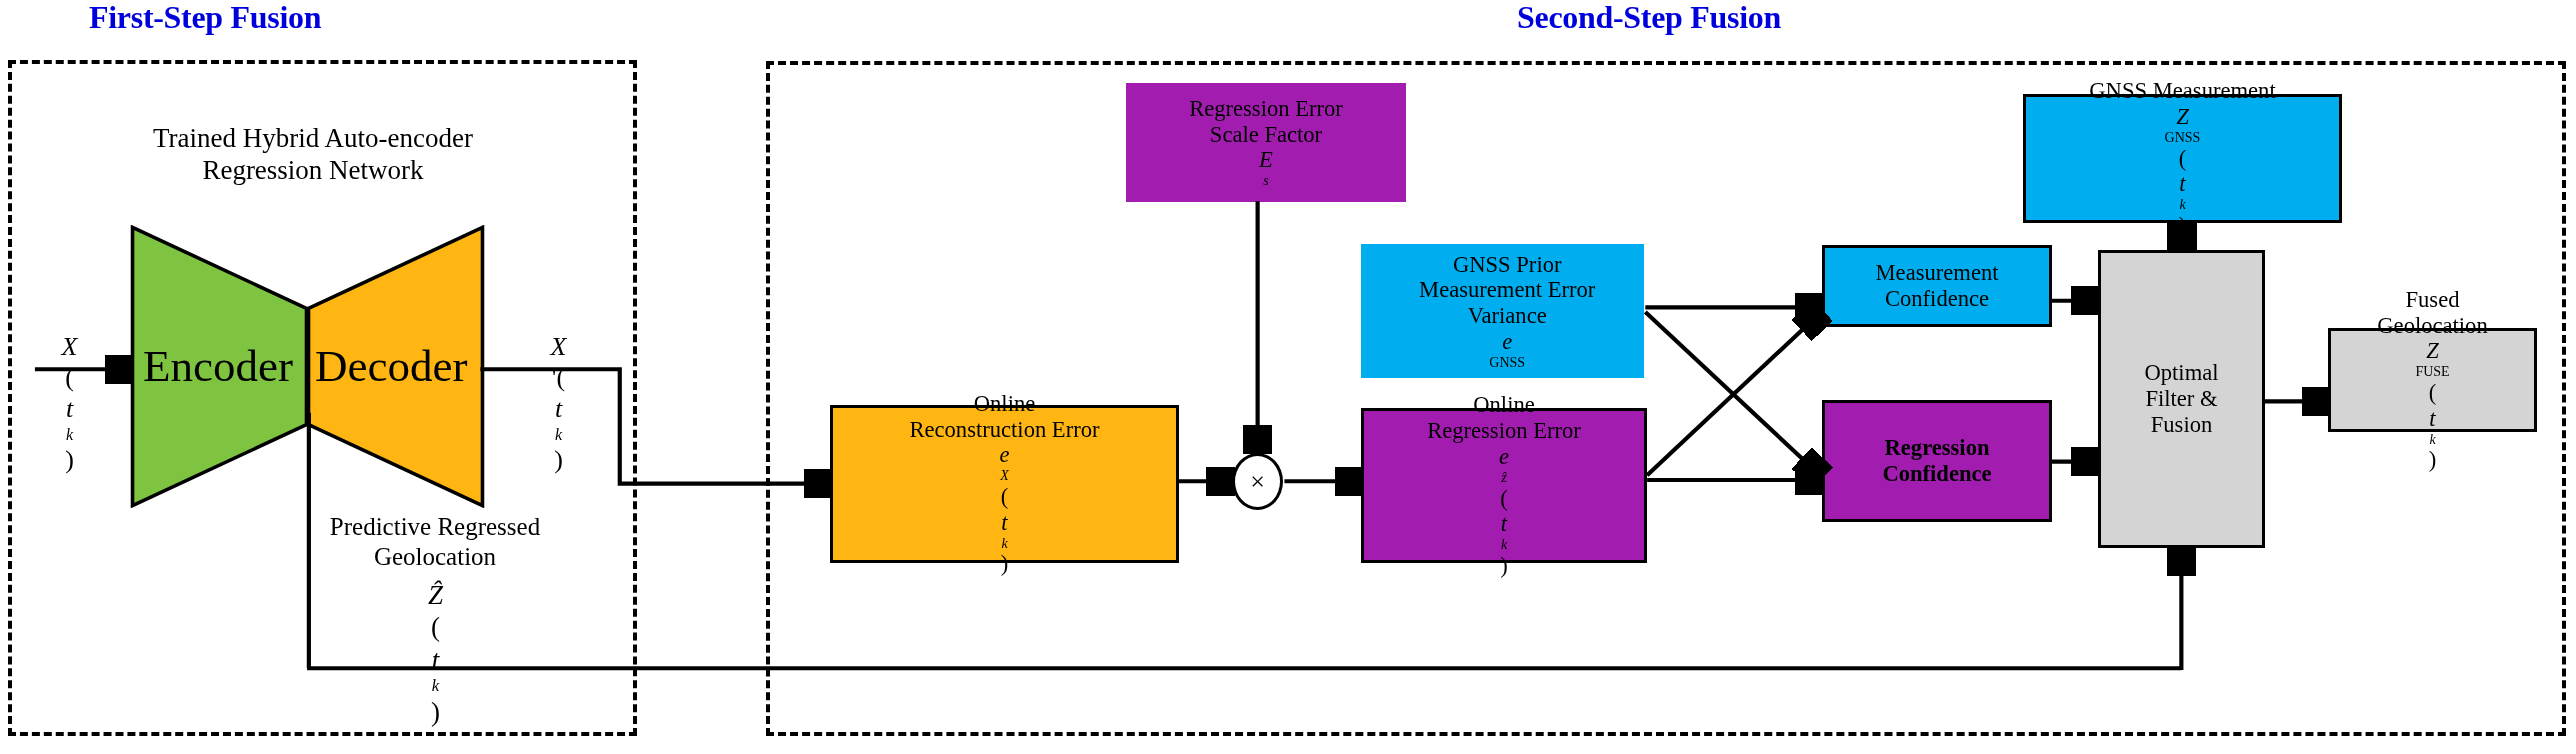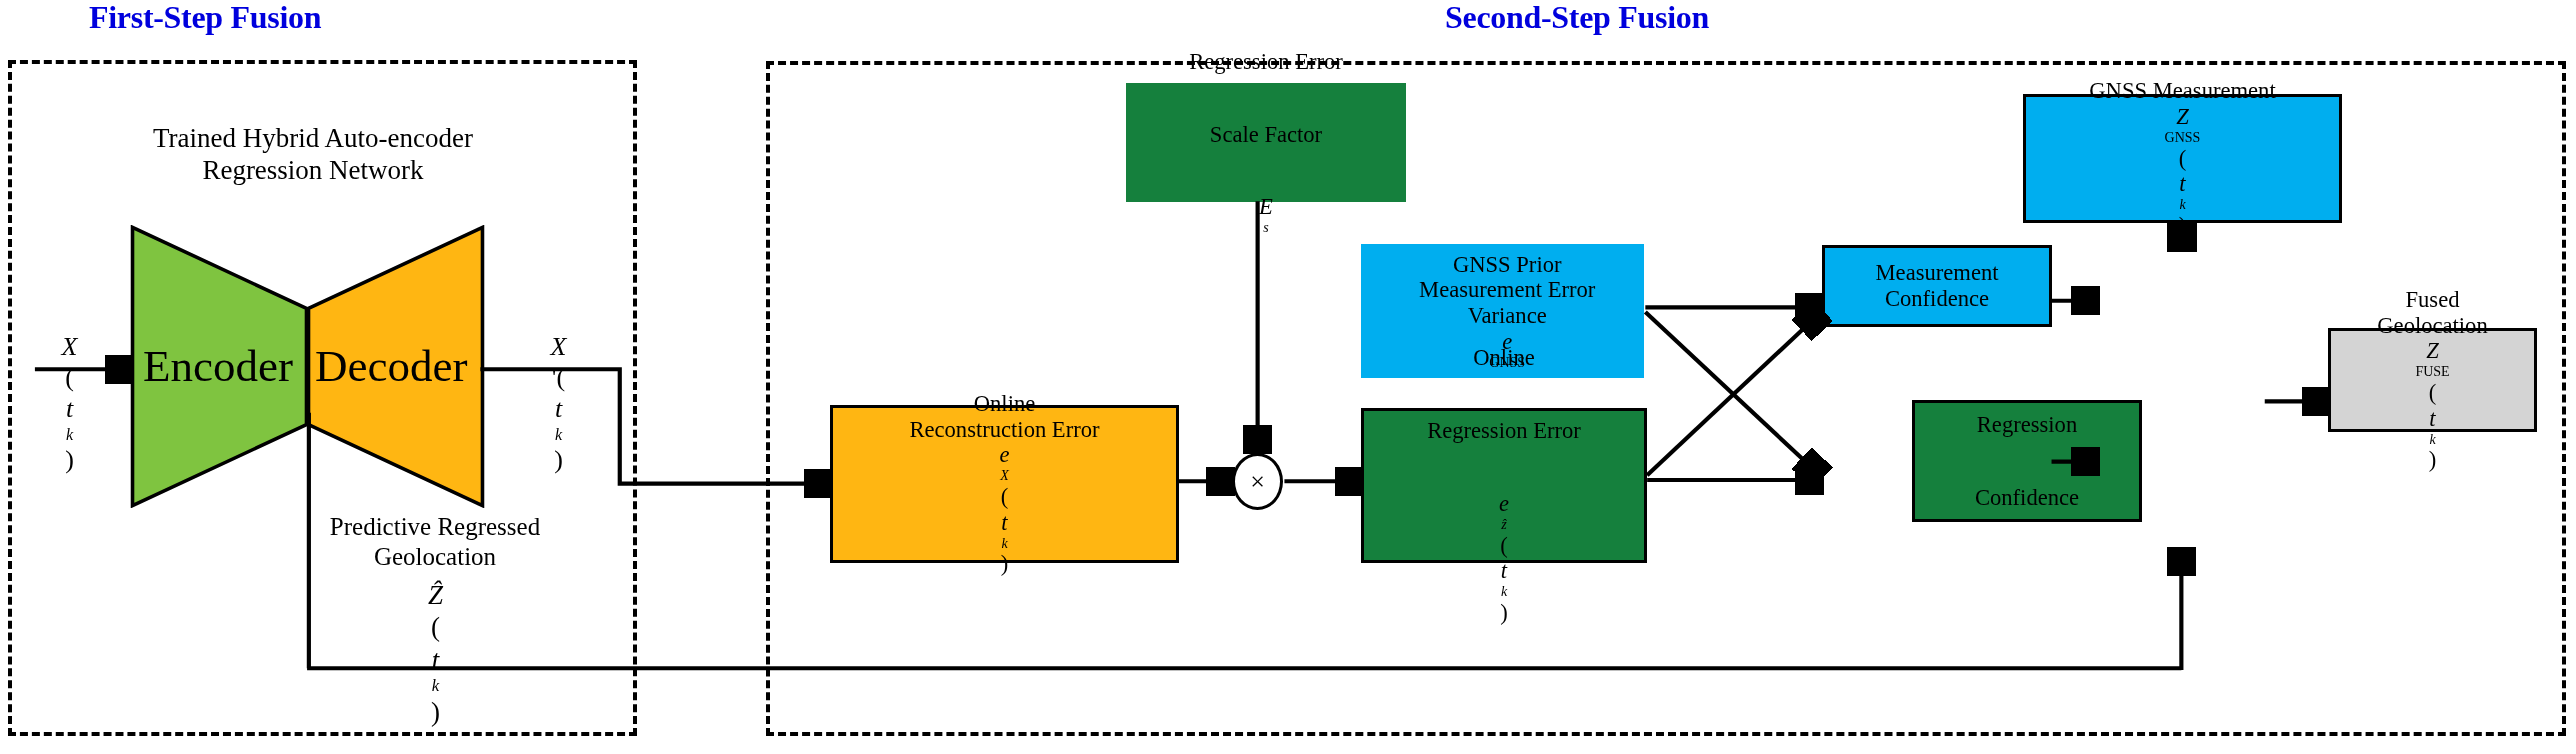--- a/index.html
+++ b/index.html
@@ -46,21 +46,21 @@
     justify-content: center;
     text-align: center;
     font-size: 22.6px;
     line-height: 1.14;
     color: #000000;
     padding: 1.2px 3.6px;
   }
   .box.nob { border: none; }
   .box span { display: block; white-space: nowrap; }
 
-  .fill-yellow { background: #15803d; gap: 47px; }
+  .fill-yellow { background: #a21caf; }
   .fill-cyan   { background: #00AEEF; }
   .fill-orange { background: #FFB612; }
   .fill-grey   { background: #D4D4D4; }
 
   
   .plain-label {
     position: absolute;
     text-align: center;
     font-size: 24px;
     line-height: 1.2;
@@ -123,21 +123,21 @@
     fill: none;
   }
 </style>
 </head>
 <body>
 
 <div id="canvas">
 
   <div class="section-title" style="left:89px; top:-1.2px;">First-Step Fusion</div>
 
-  <div class="section-title" style="left:1445px; top:-1.2px;">Second-Step Fusion</div>
+  <div class="section-title" style="left:1517px; top:-1.2px;">Second-Step Fusion</div>
 
   <div class="dashed-group" style="left:8.3px; top:60px; width:629px; height:676px;"></div>
 
   <div class="dashed-group" style="left:766px; top:61px; width:1800px; height:675px;"></div>
 
   <div class="plain-label" style="left:66px; top:122px; width:494px; font-size:27px;">
     <span>Trained Hybrid Auto-encoder</span>
     <span>Regression Network</span>
   </div>
 
@@ -198,30 +198,35 @@
     <span>Online</span>
     <span>Regression Error</span>
     <span><span class="mi">e</span><span class="sub-i">ẑ</span> (<span class="mi">t</span><span class="sub-i">k</span>)</span>
   </div>
 
   <div class="box fill-cyan" style="left:1822px; top:245px; width:230px; height:82px;">
     <span>Measurement</span>
     <span>Confidence</span>
   </div>
 
-  <div class="box fill-yellow" style="left:1912px; top:400px; width:230px; height:122px;">
+  <div class="box fill-yellow" style="left:1822px; top:400px; width:230px; height:122px;font-weight:bold;">
     <span>Regression</span>
     <span>Confidence</span>
   </div>
 
   <div class="box fill-cyan" style="left:2023px; top:94px; width:319px; height:129px;">
     <span>GNSS Measurement</span>
     <span><span class="mi">Z</span><span class="sub">GNSS</span> (<span class="mi">t</span><span class="sub-i">k</span>)</span>
   </div>
 
+  <div class="box fill-grey" style="left:2098px; top:250px; width:167px; height:298px;">
+    <span>Optimal</span>
+    <span>Filter &amp;</span>
+    <span>Fusion</span>
+  </div>
 
   <div class="box fill-grey" style="left:2328px; top:328px; width:209px; height:104px;">
     <span>Fused</span>
     <span>Geolocation</span>
     <span><span class="mi">Z</span><span class="sub">FUSE</span>(<span class="mi">t</span><span class="sub-i">k</span>)</span>
   </div>
 
   <svg id="wires" viewBox="0 0 4324 1266" width="2576" height="754">
     <defs>
       <marker id="ah" markerWidth="7" markerHeight="7" refX="5.6" refY="3.5" orient="auto" markerUnits="strokeWidth">

